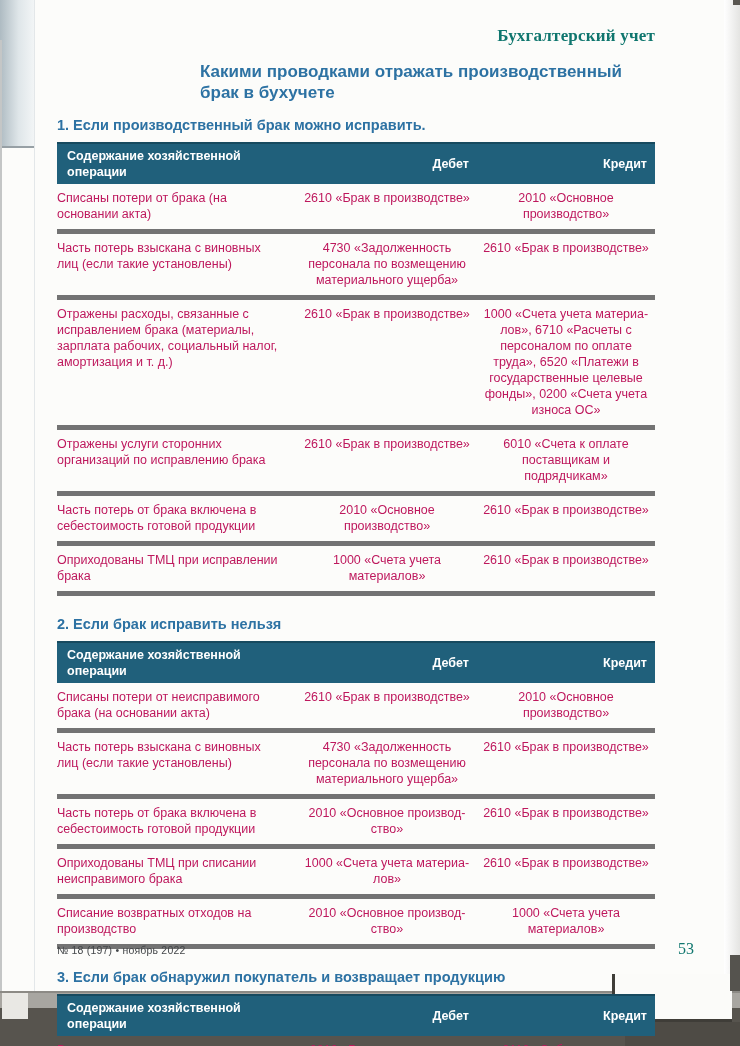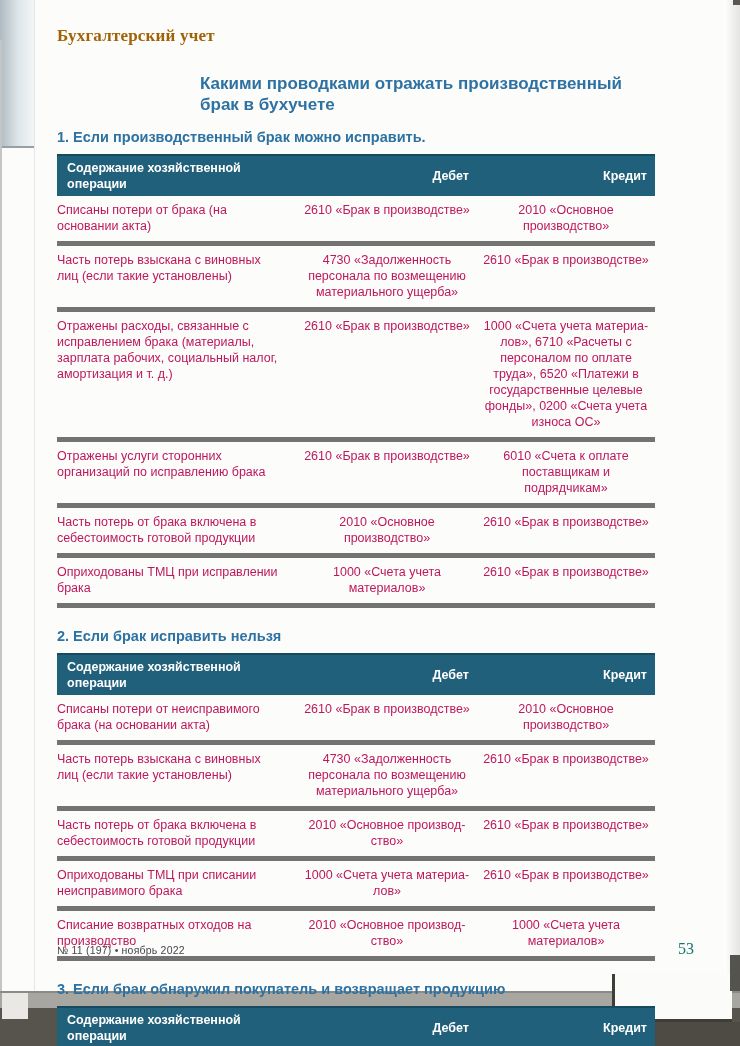--- a/index.html
+++ b/index.html
@@ -32,27 +32,27 @@
   .page-notch-right {
     position:absolute; left:612px; width:120px; top:974px; height:48px;
     background:#fbfbf9; border-bottom:3px solid #3f3d38; border-left:3px solid #3f3d38;
   }
   .edge-dark-right { position:absolute; right:0; top:955px; width:10px; height:36px; background:#55534e; }
   .corner-dark { position:absolute; left:625px; right:0; top:1022px; height:24px; background:#4e4b45; }
 
   
   .page-content { position:absolute; left:57px; top:26px; width:598px; }
   .doc-header {
-    text-align:left;
+    text-align:right;
     font-family:"Liberation Serif", serif;
-    font-weight:bold; font-size:17px; color:#a16207;
+    font-weight:bold; font-size:17px; color:#0f766e;
     letter-spacing:.2px;
   }
   .doc-title {
-    margin:28px 0 0 143px;
+    margin:16px 0 0 143px;
     font-size:17px; font-weight:bold; line-height:1.22;
     color:#2d72a3;
   }
   .section-heading {
     margin-top:20px;
     font-size:14.5px; font-weight:bold; color:#2d72a3;
   }
   .section-heading.first { margin-top:14px; }
 
   table.ledger {
@@ -222,16 +222,16 @@
           <td class="op">Возврат продукции покупателем</td>
           <td class="num">2810 «Готовая продукция»</td>
           <td class="num">9110 «Себестоимость реализо­ванной готовой продукции»</td>
         </tr>
 
       </tbody>
     </table>
 
   </div>
 
-  <div class="footer-issue">№ 11 (197)  •  ноябрь 2022</div>
+  <div class="footer-issue">№ 18 (197)  •  ноябрь 2022</div>
   <div class="footer-page">53</div>
 
 </div>
 
 </body></html>

